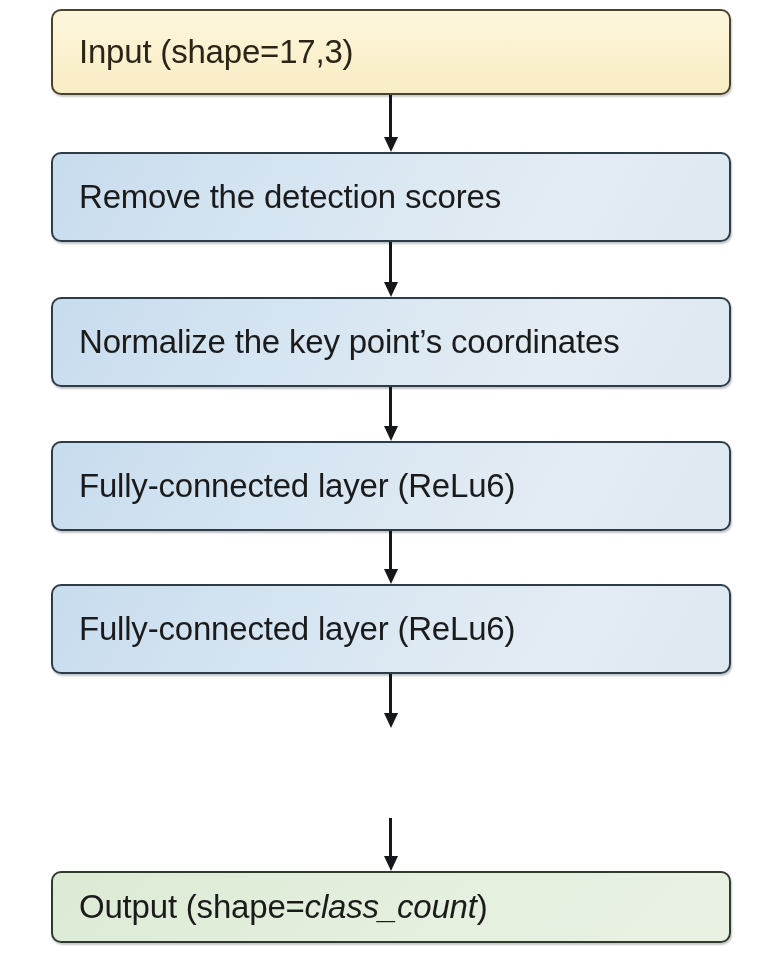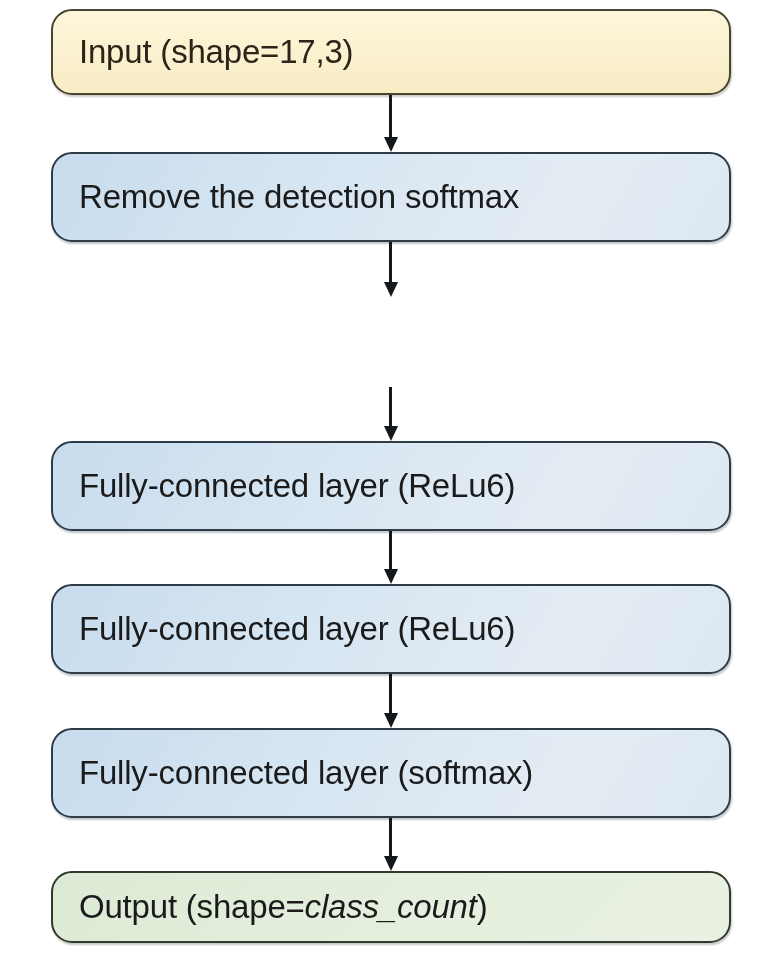--- a/index.html
+++ b/index.html
@@ -19,21 +19,21 @@
     width: 782px;
     height: 966px;
     background: #ffffff;
   }
 
   .node {
     position: absolute;
     left: 51px;
     width: 680px;
     box-sizing: border-box;
-    border-radius: 21px;
+    border-radius: 10px;
     display: flex;
     align-items: center;
     padding-left: 26px;
     padding-right: 18px;
   }
 
   .node-label {
     font-size: 33px;
     line-height: 1.05;
     color: #1b1b1b;
@@ -131,28 +131,31 @@
   <div class="node input">
     <span class="node-label">Input (shape=17,3)</span>
   </div>
 
   <div class="arrow a1">
     <span class="shaft"></span>
     <span class="head"></span>
   </div>
 
   <div class="node process p1">
-    <span class="node-label">Remove the detection softmax</span>
+    <span class="node-label">Remove the detection scores</span>
   </div>
 
   <div class="arrow a2">
     <span class="shaft"></span>
     <span class="head"></span>
   </div>
 
+  <div class="node process p2">
+    <span class="node-label">Normalize the key point’s coordinates</span>
+  </div>
 
   <div class="arrow a3">
     <span class="shaft"></span>
     <span class="head"></span>
   </div>
 
   <div class="node process p3">
     <span class="node-label">Fully-connected layer (ReLu6)</span>
   </div>
 
@@ -163,23 +166,20 @@
 
   <div class="node process p4">
     <span class="node-label">Fully-connected layer (ReLu6)</span>
   </div>
 
   <div class="arrow a5">
     <span class="shaft"></span>
     <span class="head"></span>
   </div>
 
-  <div class="node process p5">
-    <span class="node-label">Fully-connected layer (softmax)</span>
-  </div>
 
   <div class="arrow a6">
     <span class="shaft"></span>
     <span class="head"></span>
   </div>
 
   <div class="node output">
     <span class="node-label"><span>Output (shape=</span><span class="italic">class_count</span><span>)</span></span>
   </div>
 

